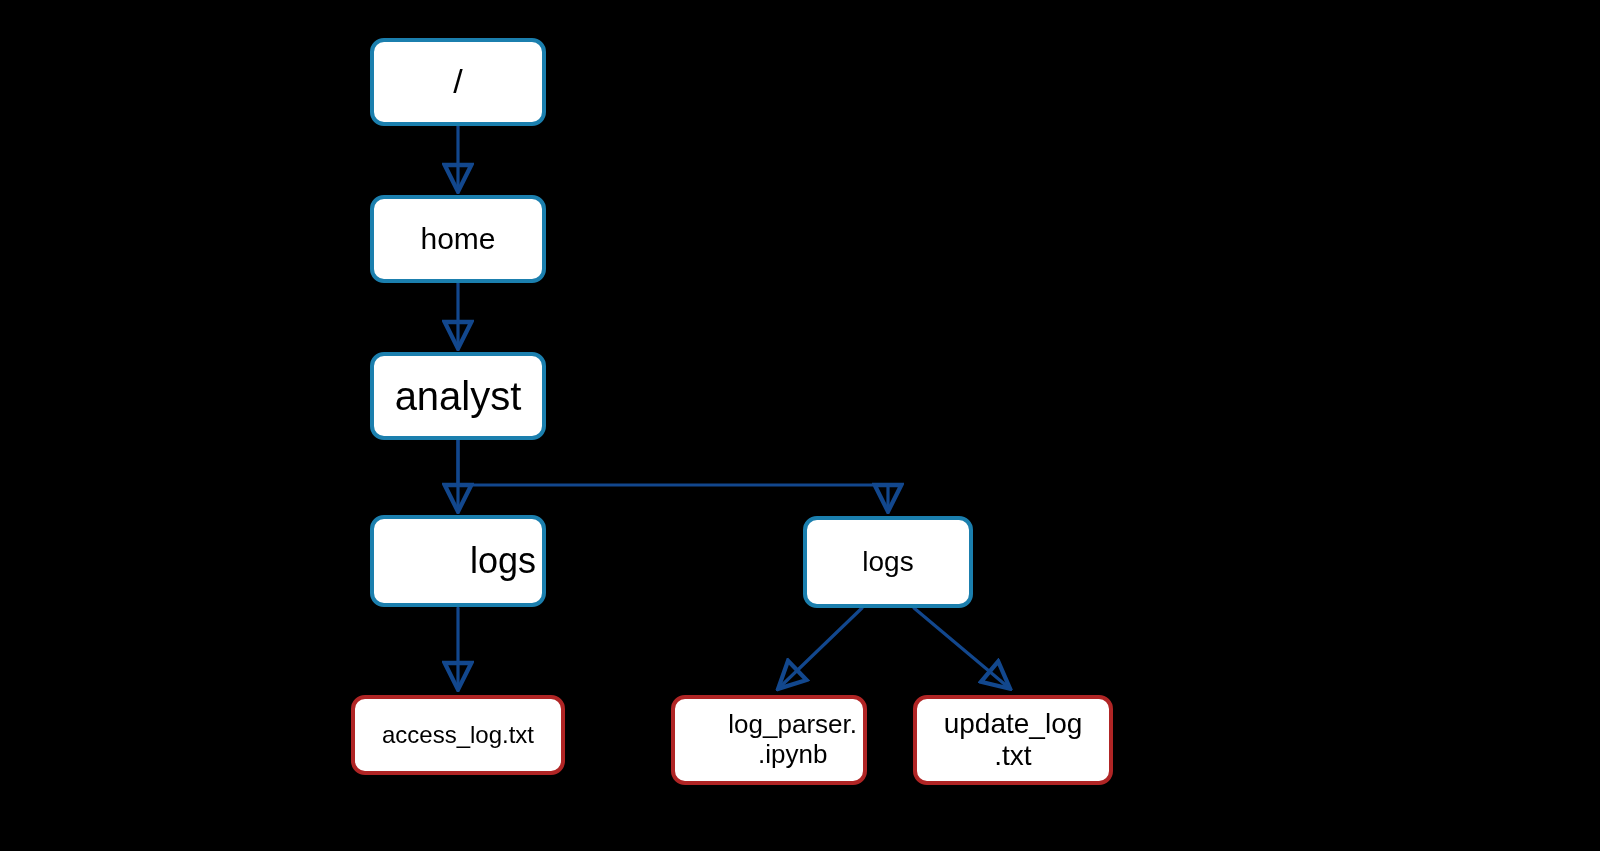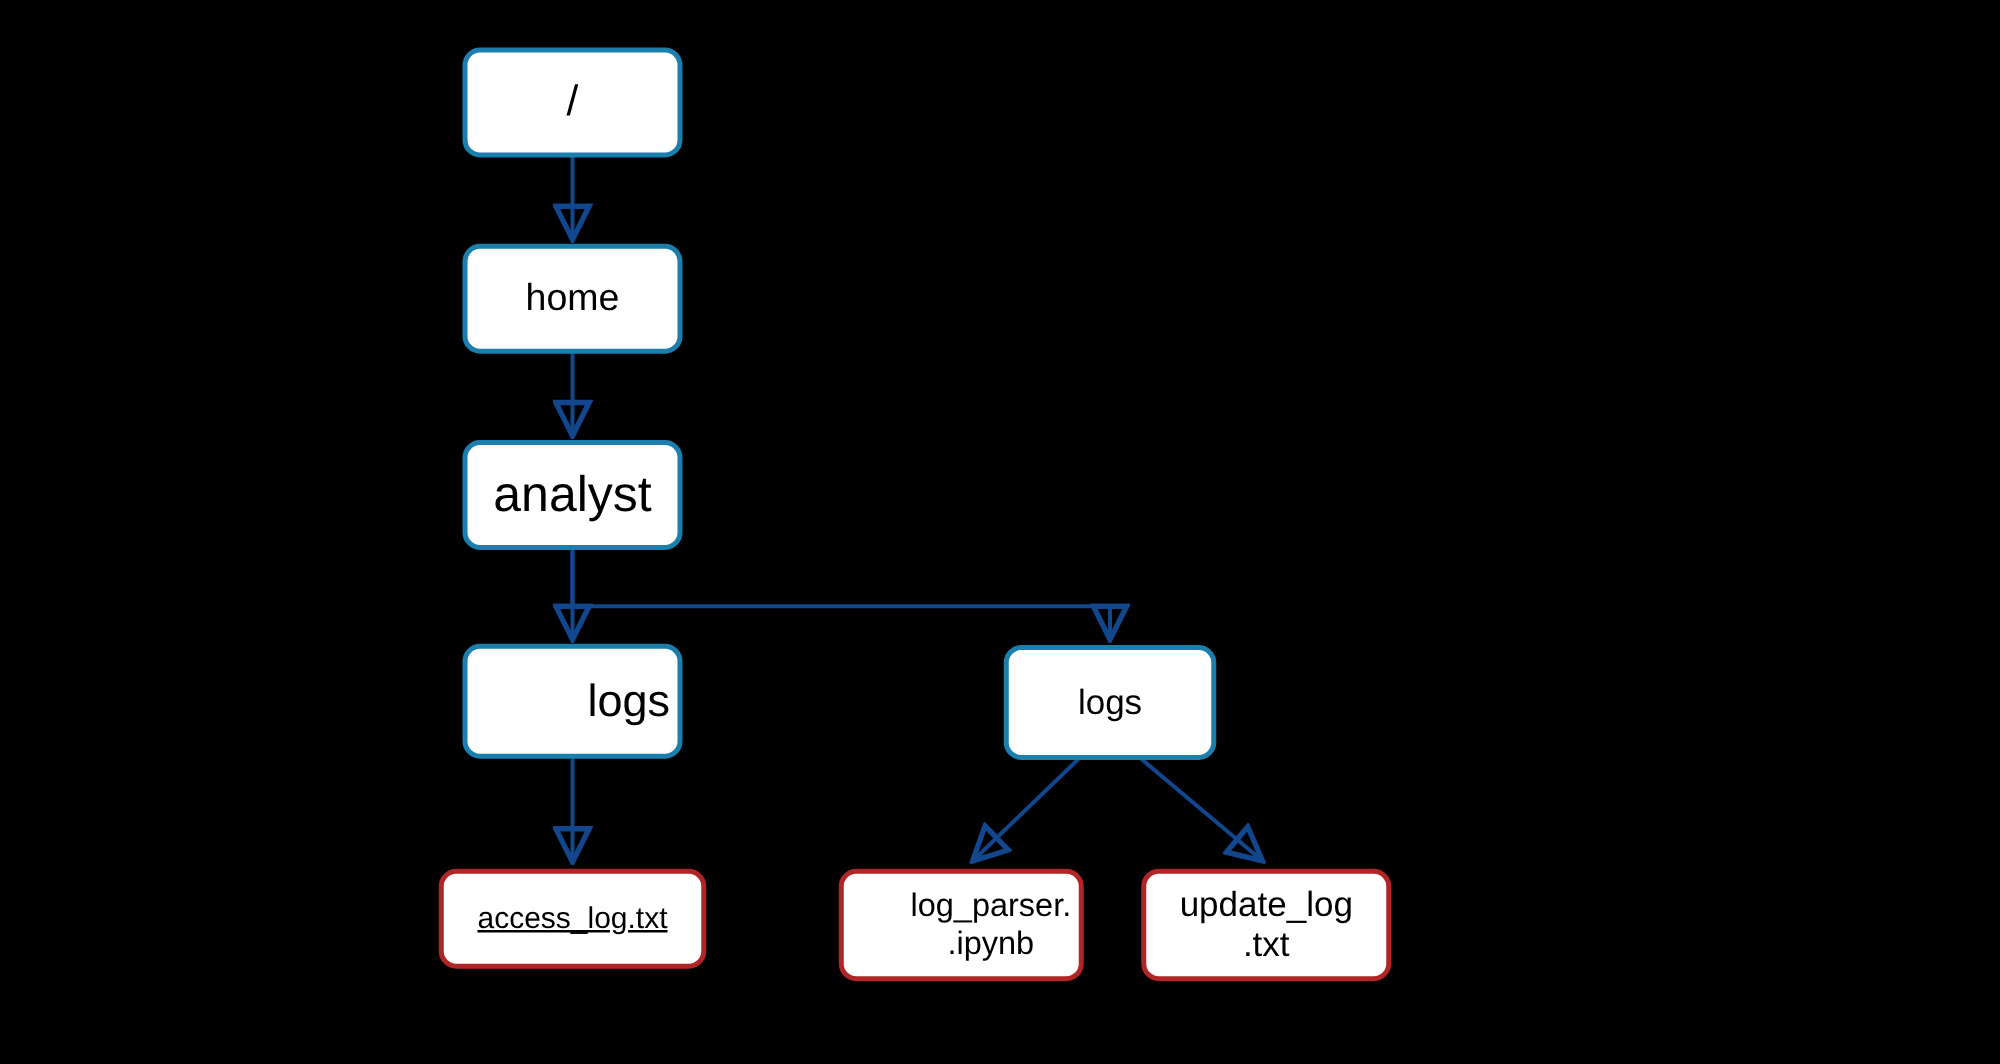--- a/index.html
+++ b/index.html
@@ -85,21 +85,21 @@
   </div>
 
   <div class="node dir" style="left:370px; top:515px; width:176px; height:92px; font-size:36px;justify-content:flex-end;">
     <span>logs</span>
   </div>
 
   <div class="node dir" style="left:803px; top:516px; width:170px; height:92px; font-size:28px;">
     <span>logs</span>
   </div>
 
-  <div class="node file" style="left:351px; top:695px; width:214px; height:80px; font-size:24px;text-decoration:underline;">
+  <div class="node file" style="left:351px; top:695px; width:214px; height:80px; font-size:24px;">
     <span>access_log.txt</span>
   </div>
 
   <div class="node file" style="left:671px; top:695px; width:196px; height:90px; font-size:26px; white-space:pre-line;justify-content:flex-end;">
     <span>log_parser.
 .ipynb</span>
   </div>
 
   <div class="node file" style="left:913px; top:695px; width:200px; height:90px; font-size:28px; white-space:pre-line;align-items:center;">
     <span>update_log

